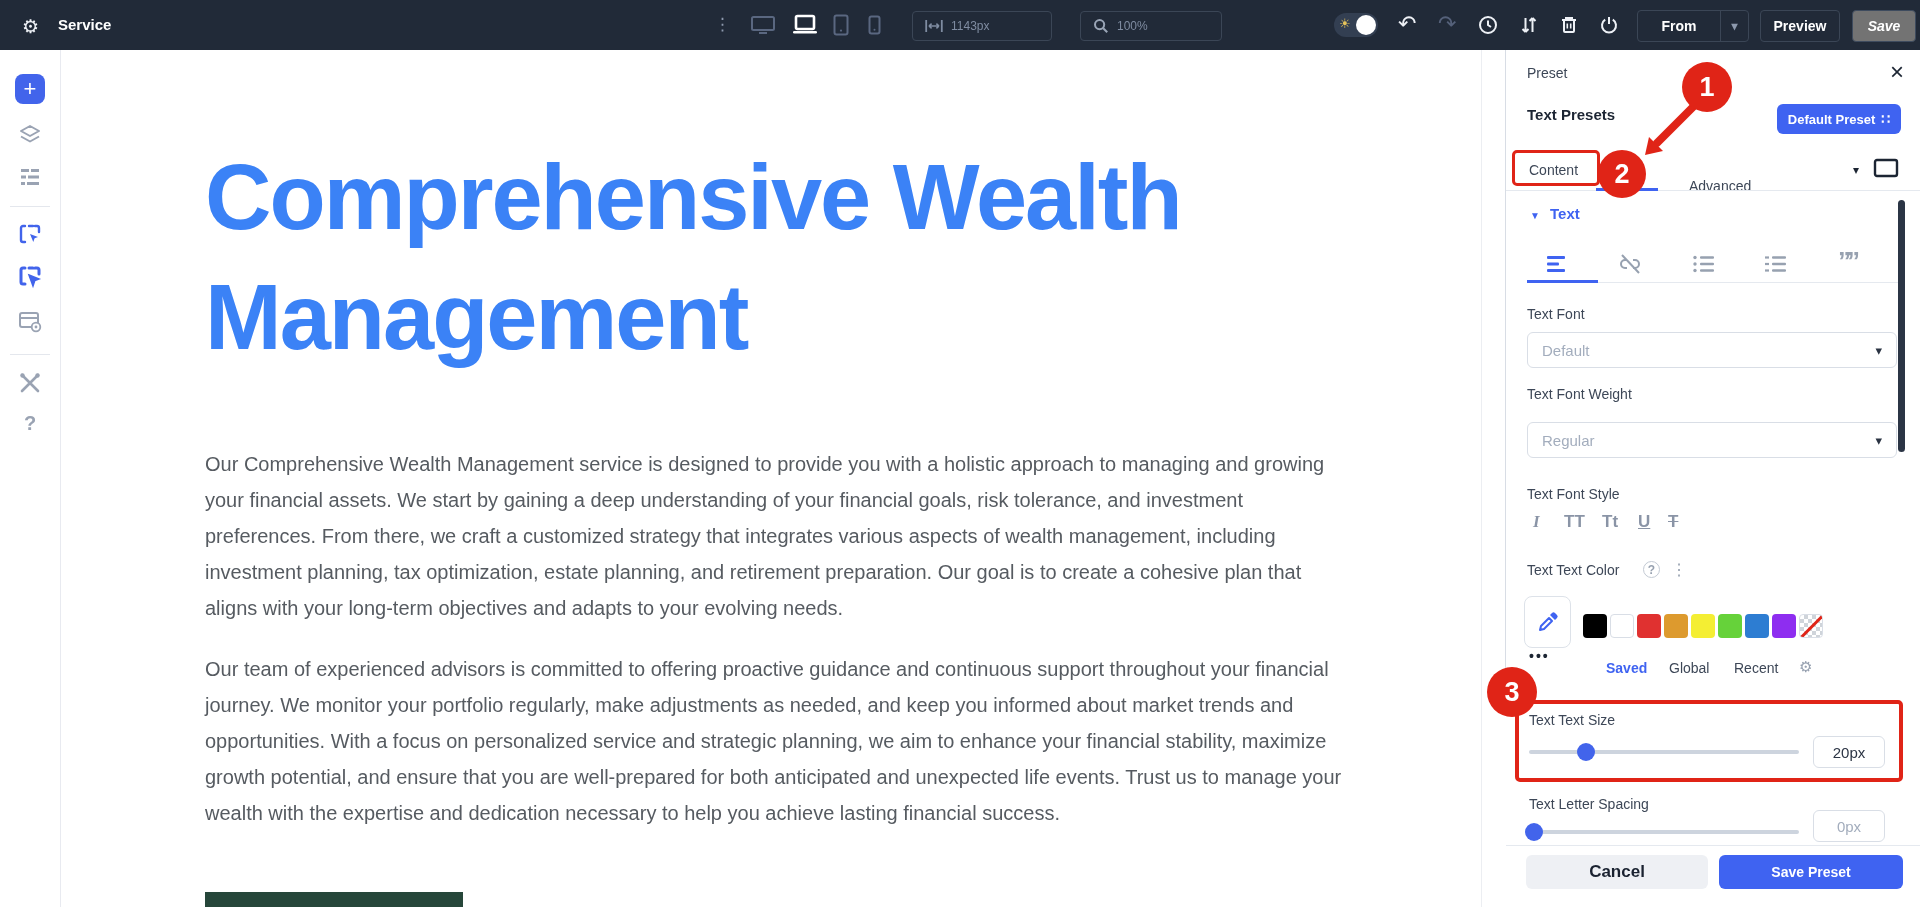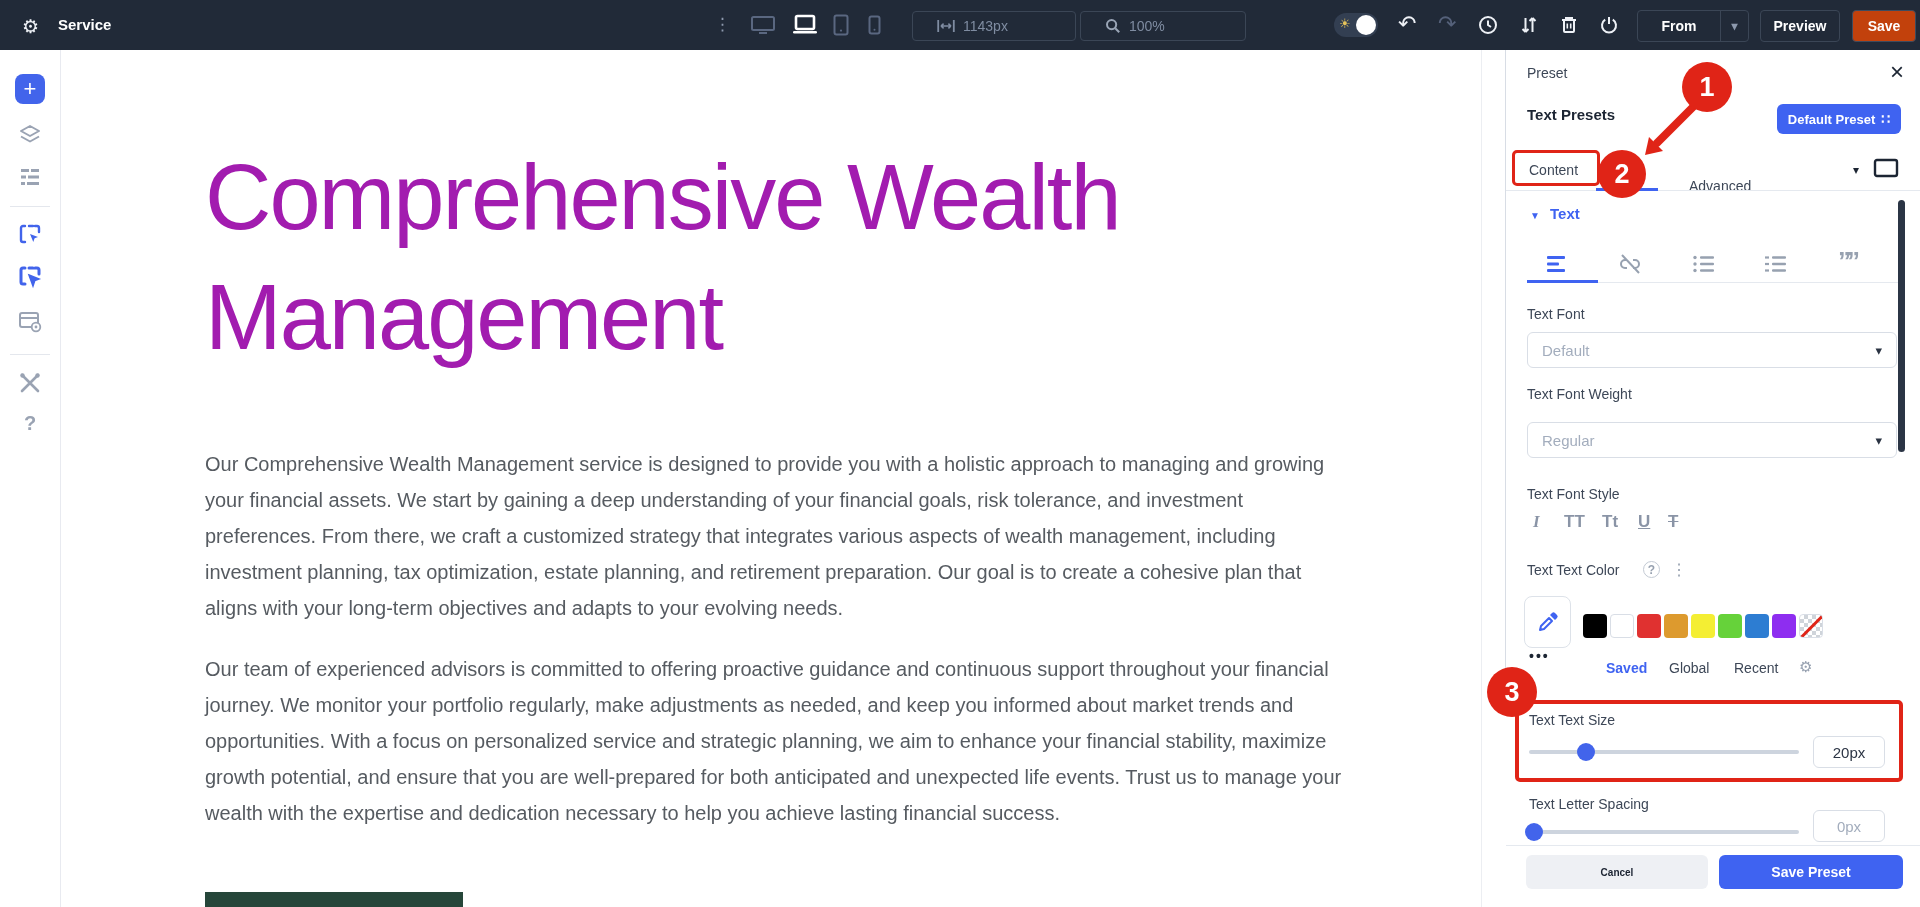--- a/index.html
+++ b/index.html
@@ -5,40 +5,40 @@
   html,body{margin:0;padding:0;background:#fff;}
   #app{position:relative;width:1920px;height:907px;overflow:hidden;
        font-family:"Liberation Sans",sans-serif;-webkit-font-smoothing:antialiased;}
   .abs{position:absolute;}
 
   
   #toolbar{left:0;top:0;width:1920px;height:50px;background:#212a38;}
   .tb-icon{color:#eef1f6;display:flex;align-items:center;justify-content:center;}
   .tb-muted{color:#5a6780;}
   .tb-box{height:28px;top:11px;border:1px solid #3b4656;border-radius:4px;
-          display:flex;align-items:center;gap:8px;padding:0 24px;color:#7f8ca1;font-size:14px;}
+          display:flex;align-items:center;gap:8px;padding:0 12px;color:#7f8ca1;font-size:12px;}
   .tb-btn{height:30px;top:10px;border:1px solid #3b4656;border-radius:4px;color:#fff;
           font-size:14px;font-weight:600;display:flex;align-items:center;justify-content:center;}
-  #save-btn{background:#c2410c;border-color:#3e4b5e;}
+  #save-btn{background:#737373;border-color:#3e4b5e;font-style:italic;}
   #theme-toggle{width:44px;height:24px;border-radius:12px;background:#333f52;top:13px;}
   #theme-knob{position:absolute;right:2px;top:2px;width:20px;height:20px;border-radius:50%;background:#fff;}
   #theme-sun{position:absolute;left:5px;top:3px;font-size:13px;color:#e5c35a;}
 
   
   #sidebar{left:0;top:50px;width:60px;height:857px;background:#fff;border-right:1px solid #e8eaf0;}
   .sb-icon{left:17px;width:26px;height:26px;color:#9aa3b3;display:flex;align-items:center;justify-content:center;}
   .sb-blue{color:#4264eb;}
   .sb-divider{left:10px;width:40px;height:1px;background:#e4e7ed;}
   #add-btn{left:15px;top:24px;width:30px;height:30px;border-radius:8px;background:#4264eb;color:#fff;
            font-size:22px;font-weight:400;display:flex;align-items:center;justify-content:center;line-height:1;}
 
   
   #canvas{left:61px;top:50px;width:1420px;height:857px;background:#fff;}
-  #page-heading{left:144px;top:88px;width:1100px;font-size:92px;line-height:1.3;font-weight:400;
-                color:#a21caf;letter-spacing:-2px;}
+  #page-heading{left:144px;top:88px;width:1100px;font-size:92px;line-height:1.3;font-weight:700;
+                color:#3b82f6;letter-spacing:-2px;}
   .body-para{left:144px;width:1140px;font-size:20px;line-height:36px;color:#565b61;}
   #green-bar{left:144px;top:842px;width:258px;height:15px;background:#26463a;}
   #canvas-scroll-line{left:1481px;top:50px;width:1px;height:857px;background:#eceef2;}
 
   
   #panel{left:1505px;top:50px;width:415px;height:639px;background:#fff;border-left:1px solid #d8dde5;}
   .p-label{font-size:14px;color:#3d4757;font-weight:500;}
   .p-title{font-size:15px;color:#1c2533;font-weight:700;}
   .p-select{width:370px;height:36px;border:1px solid #d9dee6;border-radius:6px;display:flex;
             align-items:center;padding:0 14px;box-sizing:border-box;font-size:15px;color:#a3adbd;}
@@ -51,21 +51,21 @@
   .swatch-white{border:1px solid #d9dee6;box-sizing:border-box;}
   .swatch-none{position:relative;border:1px solid #d9dee6;box-sizing:border-box;
     background:repeating-conic-gradient(#cfd4da 0% 25%, #ffffff 0% 50%) 0 0/8px 8px;overflow:hidden;}
   .swatch-none::after{content:"";position:absolute;left:-4px;top:10px;width:32px;height:3px;
     background:#e02417;transform:rotate(-45deg);}
   .slider-track{height:4px;background:#cdd4de;border-radius:2px;position:relative;width:270px;}
   .slider-knob{position:absolute;top:-7px;width:18px;height:18px;border-radius:50%;background:#4264eb;}
   .p-input{width:72px;height:32px;border:1px solid #d9dee6;border-radius:6px;display:flex;
            align-items:center;justify-content:center;font-size:15px;box-sizing:border-box;}
   #footer-cancel{left:20px;top:805px;width:182px;height:34px;background:#eef0f4;border-radius:6px;
-                 color:#1a2230;font-size:10px;font-weight:600;display:flex;align-items:center;justify-content:center;}
+                 color:#1a2230;font-size:17px;font-weight:600;display:flex;align-items:center;justify-content:center;}
   #footer-save{left:213px;top:805px;width:184px;height:34px;background:#3f63f1;border-radius:6px;
                color:#fff;font-size:14px;font-weight:600;display:flex;align-items:center;justify-content:center;}
   #panel-scrollbar{left:392px;top:150px;width:7px;height:252px;background:#2b3545;border-radius:4px;}
 
   
   .ann-circle{position:absolute;width:50px;height:50px;border-radius:50%;background:#e02417;color:#fff;
               font-size:27px;font-weight:700;display:flex;align-items:center;justify-content:center;z-index:60;}
   .ann-rect{position:absolute;border:4px solid #e02417;border-radius:5px;z-index:55;}
   #ann-arrow{z-index:58;pointer-events:none;}
 </style>

